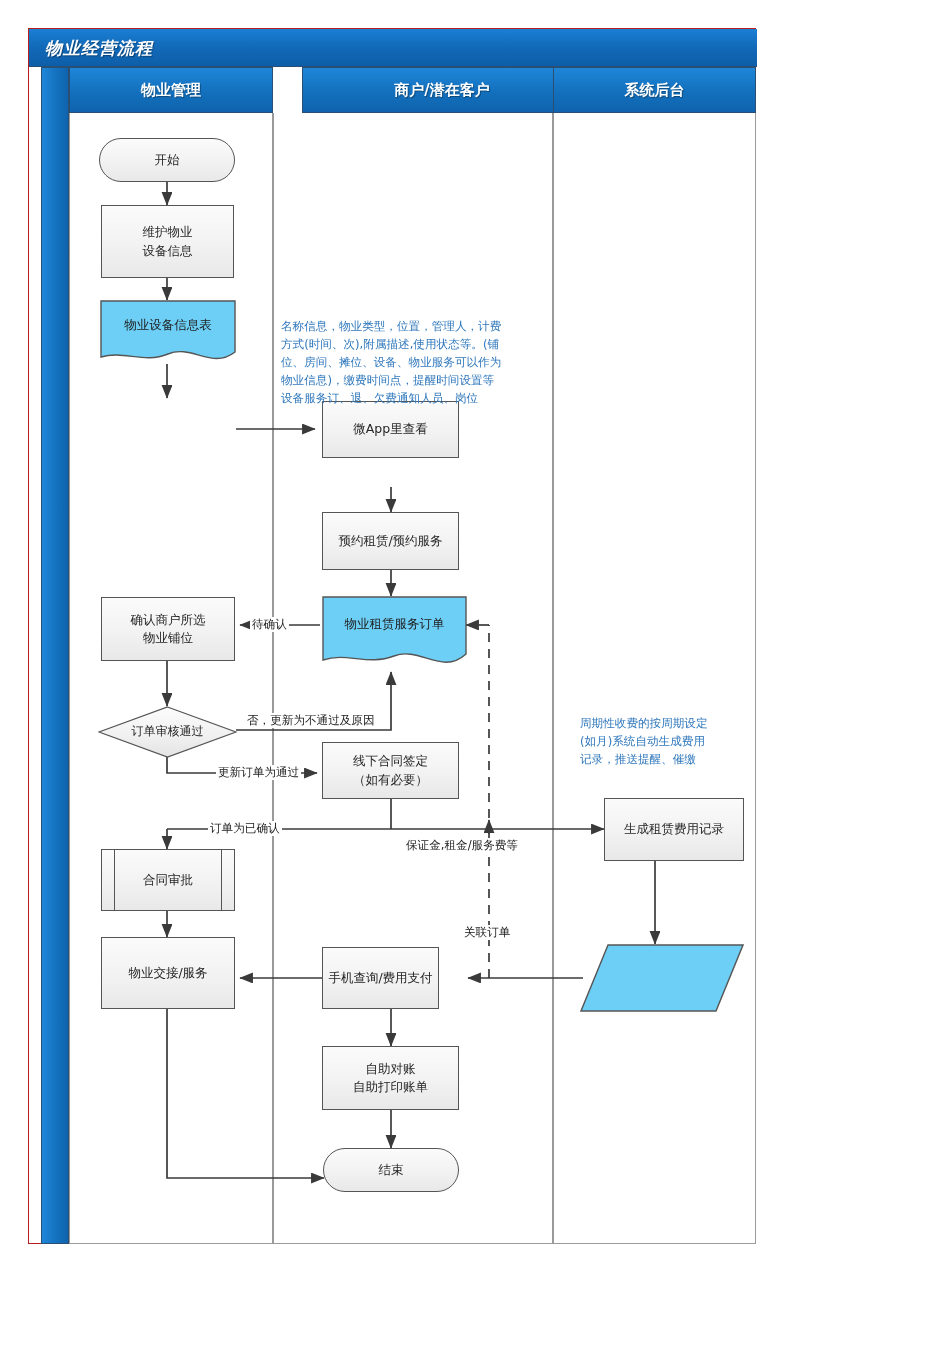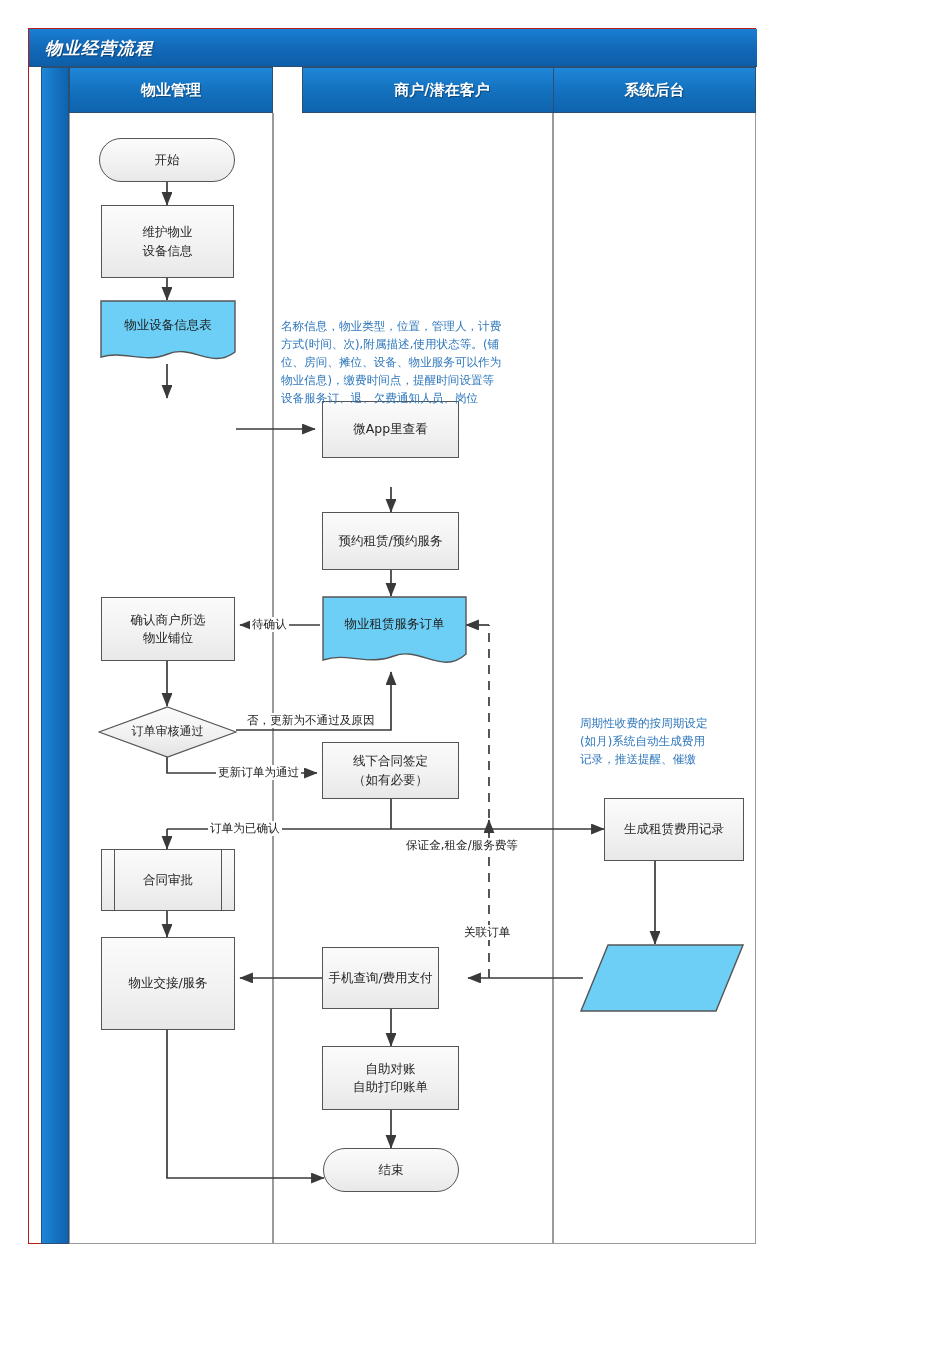--- a/index.html
+++ b/index.html
@@ -161,21 +161,21 @@
     <path d="M69.5,1 L138,26 L69.5,51 L1,26 Z" fill="url(#gdia)" stroke="#555" stroke-width="1.3"></path>
   </svg>
   <div class="shapeLabel" style="left:98px;top:706px;width:139px;height:52px;">
     <span style="font-size:12px;">订单审核通过</span>
   </div>
 
   <div class="node predef" style="left:101px;top:849px;width:134px;height:62px;">
     <span>合同审批</span>
   </div>
 
-  <div class="node proc" style="left:101px;top:937px;width:134px;height:93px;align-items:center;">
+  <div class="node proc" style="left:101px;top:937px;width:134px;height:72px;align-items:center;">
     <span>物业交接/服务</span>
   </div>
 
   <div class="node proc" style="left:322px;top:401px;width:137px;height:57px;">
     <span>微App里查看</span>
   </div>
 
   <div class="node proc" style="left:322px;top:512px;width:137px;height:58px;">
     <span>预约租赁/预约服务</span>
   </div>

